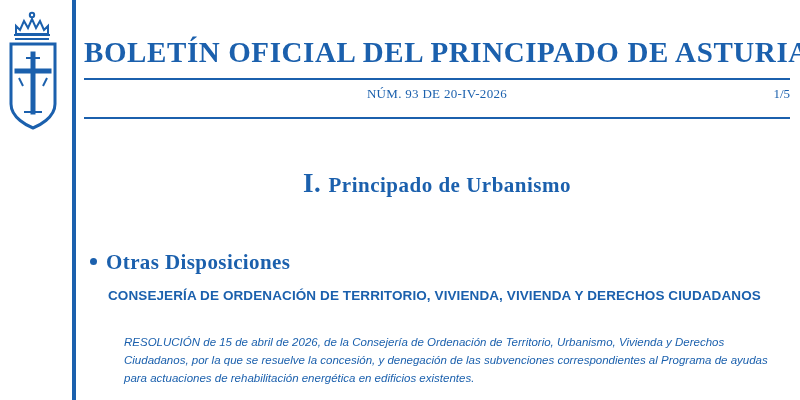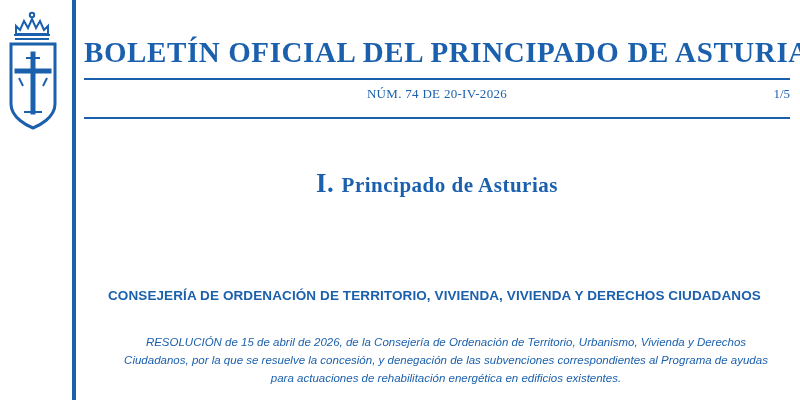--- a/index.html
+++ b/index.html
@@ -151,21 +151,20 @@
   .resolution {
     position: absolute;
     left: 124px;
     top: 334px;
     width: 644px;
     color: #1b60ad;
     font-family: "Liberation Sans", sans-serif;
     font-size: 11.5px;
     font-style: italic;
     line-height: 1.55;
-    text-align: center;
   }
 </style>
 </head>
 <body>
 
 <div class="page">
 
   <div class="left-rule"></div>
 
   <div class="masthead">
@@ -190,27 +189,33 @@
           <path d="M20 50 L34 50"></path>
           <path d="M18 104 L36 104"></path>
           <path d="M13 70 L17 78"></path>
           <path d="M41 70 L37 78"></path>
         </g>
       </svg>
     </div>
 
     <div class="masthead-title">BOLETÍN OFICIAL DEL PRINCIPADO DE ASTURIAS</div>
     <div class="rule-under-title"></div>
-    <div class="issue-line">NÚM. 74 DE 20-IV-2026</div>
+    <div class="issue-line">NÚM. 93 DE 20-IV-2026</div>
     <div class="page-number">1/5</div>
     <div class="rule-bottom"></div>
   </div>
 
   <div class="section-heading">
-    <span>I. </span><span class="small-caps">Principado de Asturias</span>
+    <span>I. </span><span class="small-caps">Principado de Urbanismo</span>
   </div>
 
+  <div class="subsection">
+    <div class="subsection-row">
+      <span class="bullet-dot"></span>
+      <span class="subsection-title sc">Otras Disposiciones</span>
+    </div>
+  </div>
 
   <div class="organ">CONSEJERÍA DE ORDENACIÓN DE TERRITORIO, VIVIENDA, VIVIENDA Y DERECHOS CIUDADANOS</div>
 
   <div class="resolution">RESOLUCIÓN de 15 de abril de 2026, de la Consejería de Ordenación de Territorio, Urbanismo, Vivienda y Derechos Ciudadanos, por la que se resuelve la concesión, y denegación de las subvenciones correspondientes al Programa de ayudas para actuaciones de rehabilitación energética en edificios existentes.</div>
 
 </div>
 
 </body></html>

